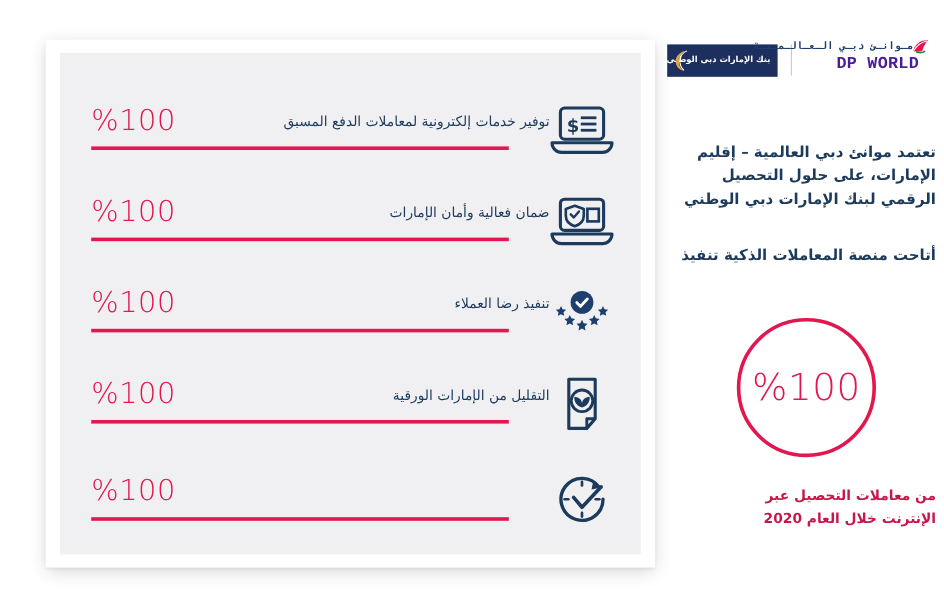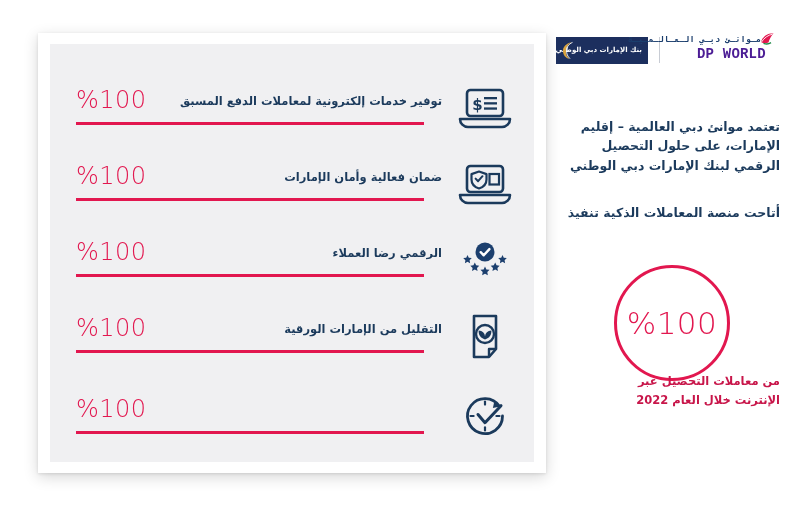--- a/index.html
+++ b/index.html
@@ -46,28 +46,28 @@
     right: 14px;
     top: 0;
     width: 70px;
     height: 62px;
     display: flex;
     align-items: center;
     justify-content: center;
   }
   .stat-row .row-label {
     position: absolute;
-    right: 92px;
+    right: 76px;
     top: 16px;
     width: 300px;
     text-align: right;
     direction: rtl;
     color: #1b3a5c;
     font-size: 11.5px;
-    font-weight: bold;
+    font-weight: normal;
     letter-spacing: 0.1px;
   }
   .stat-row .row-value {
     position: absolute;
     left: 26px;
     top: 8px;
     color: #e2174f;
     font-size: 24px;
     font-weight: 300;
     direction: ltr;
@@ -209,21 +209,21 @@
     color: #e2174f;
     font-size: 31px;
     font-weight: 300;
     letter-spacing: 0.5px;
     direction: ltr;
   }
 
   #bottom-caption {
     position: absolute;
     left: 0;
-    top: 372px;
+    top: 404px;
     width: 228px;
     text-align: right;
     direction: rtl;
     color: #c8164a;
     font-size: 11.5px;
     font-weight: bold;
     line-height: 1.65;
   }
 
   svg { display: block; }
@@ -272,21 +272,21 @@
           <path d="M24.7 14.2 l3 3.1 l5.7 -6.2" fill="none" stroke="#ffffff" stroke-width="2.4" stroke-linecap="round" stroke-linejoin="round"></path>
           <g fill="#1c3f6e">
             <path d="M11.5 17 l1.3 2.7 l3 .4 l-2.2 2.1 l.5 3 l-2.6 -1.4 l-2.6 1.4 l.5 -3 l-2.2 -2.1 l3 -.4 z"></path>
             <path d="M18.8 24.5 l1.35 2.8 l3.1 .45 l-2.25 2.15 l.55 3.1 l-2.75 -1.45 l-2.75 1.45 l.55 -3.1 l-2.25 -2.15 l3.1 -.45 z"></path>
             <path d="M29 28.5 l1.4 2.9 l3.2 .47 l-2.3 2.25 l.55 3.2 l-2.85 -1.5 l-2.85 1.5 l.55 -3.2 l-2.3 -2.25 l3.2 -.47 z"></path>
             <path d="M39.2 24.5 l1.35 2.8 l3.1 .45 l-2.25 2.15 l.55 3.1 l-2.75 -1.45 l-2.75 1.45 l.55 -3.1 l-2.25 -2.15 l3.1 -.45 z"></path>
             <path d="M46.5 17 l1.3 2.7 l3 .4 l-2.2 2.1 l.5 3 l-2.6 -1.4 l-2.6 1.4 l.5 -3 l-2.2 -2.1 l3 -.4 z"></path>
           </g>
         </svg>
       </div>
-      <div class="row-label">الرقمي رضا العملاء</div>
+      <div class="row-label">تنفيذ رضا العملاء</div>
       <div class="row-value">%100</div>
       <div class="row-bar"></div>
     </div>
 
     <div class="stat-row" style="top:262px;">
       <div class="icon-box">
         <svg width="58" height="50" viewBox="0 0 58 50">
           <path d="M18 4 h22 v33 l-7 8 h-15 z" fill="none" stroke="#1b3a5c" stroke-width="2.6" stroke-linejoin="round"></path>
           <path d="M33 45 v-8 h7" fill="none" stroke="#1b3a5c" stroke-width="2.4" stroke-linejoin="round"></path>
           <circle cx="29" cy="22" r="9" fill="none" stroke="#1b3a5c" stroke-width="2.4"></circle>
@@ -349,16 +349,16 @@
   <div id="para-two">أتاحت منصة المعاملات الذكية تنفيذ</div>
 
   <div id="para-block">تعتمد موانئ دبي العالمية – إقليم الإمارات، على حلول التحصيل الرقمي لبنك الإمارات دبي الوطني</div>
 
   <div id="big-circle">
     <div id="big-circle-value">%100</div>
   </div>
 
   <div id="bottom-caption">
     <div>من معاملات التحصيل عبر</div>
-    <div>الإنترنت خلال العام 2022</div>
+    <div>الإنترنت خلال العام 2020</div>
   </div>
 
 </div>
 
 </body></html>

